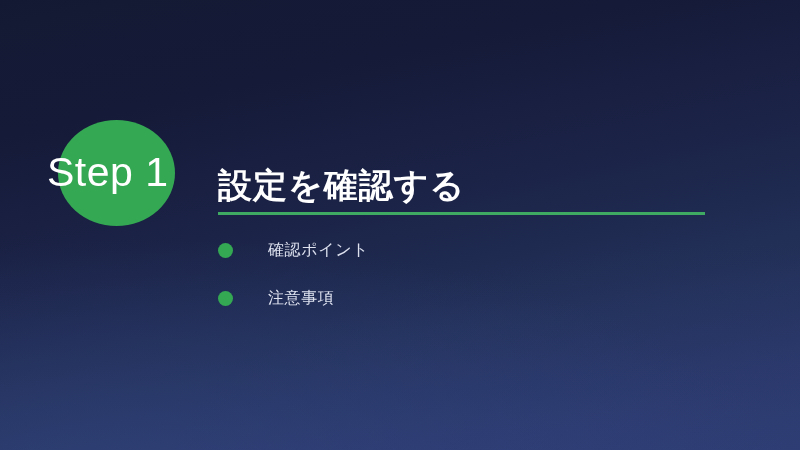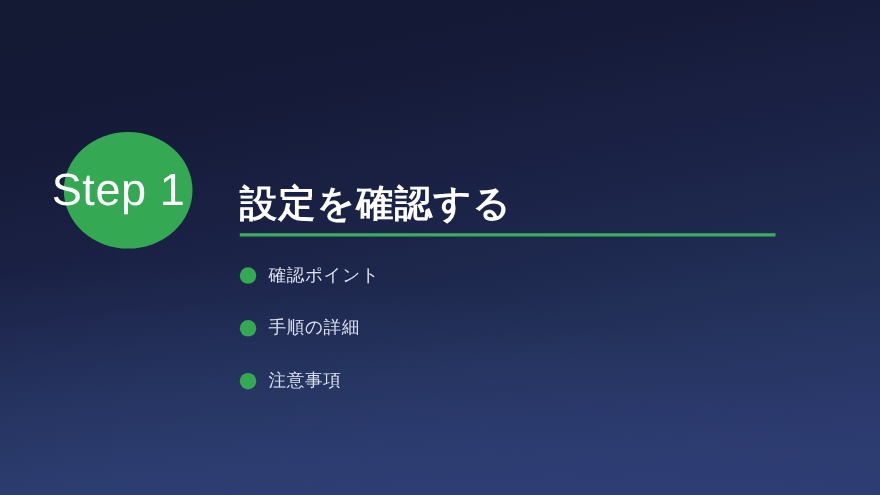--- a/index.html
+++ b/index.html
@@ -108,21 +108,21 @@
 
   .bullet-dot {
     width: 15px;
     height: 15px;
     border-radius: 50%;
     background: #34a853;
     flex: 0 0 auto;
   }
 
   .bullet-text {
-    margin-left: 11px;
+    margin-left: 35px;
     font-size: 16px;
     font-weight: 500;
     color: #dfe3f0;
     letter-spacing: 0.6px;
     white-space: nowrap;
   }
 
   
   .footer-mark {
     position: absolute;
@@ -147,23 +147,19 @@
 
     <div class="title-rule"></div>
 
     <ul class="bullet-list">
       <li class="bullet-item">
         <span class="bullet-dot"></span>
         <span class="bullet-text">確認ポイント</span>
       </li>
       <li class="bullet-item">
         <span class="bullet-dot"></span>
-        <span class="bullet-text">手順の詳細</span>
-      </li>
-      <li class="bullet-item">
-        <span class="bullet-dot"></span>
         <span class="bullet-text">注意事項</span>
       </li>
     </ul>
 
 
   </div>
 </div>
 
 </body></html>

